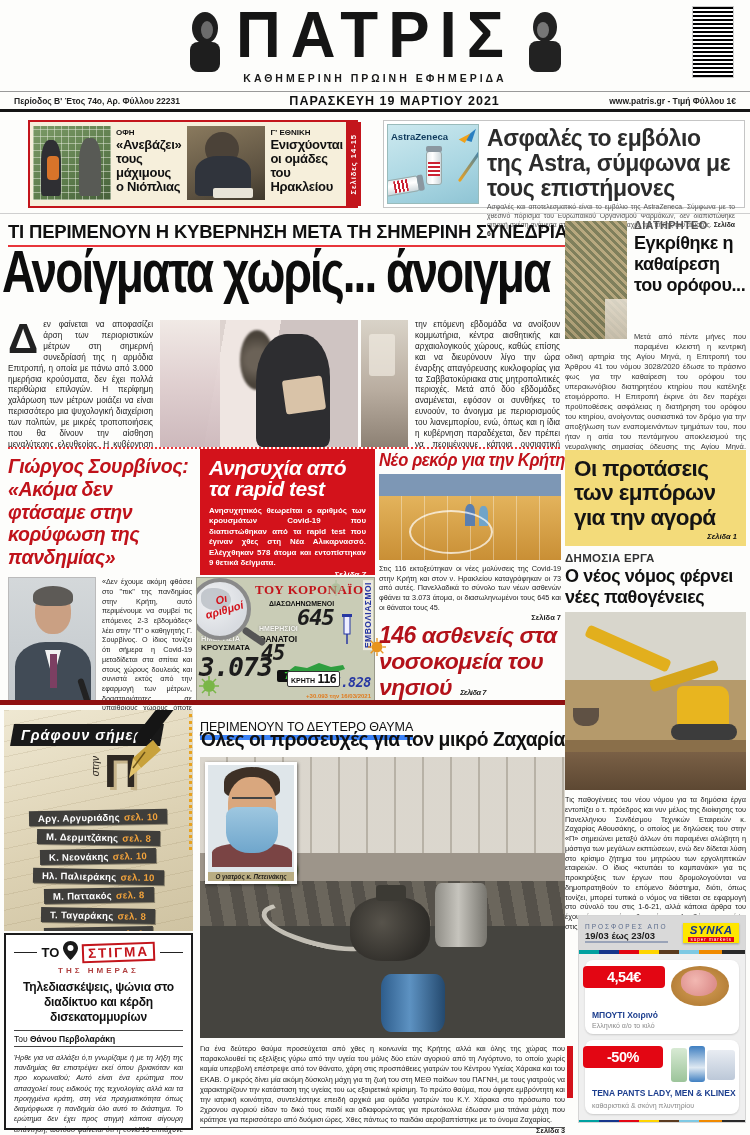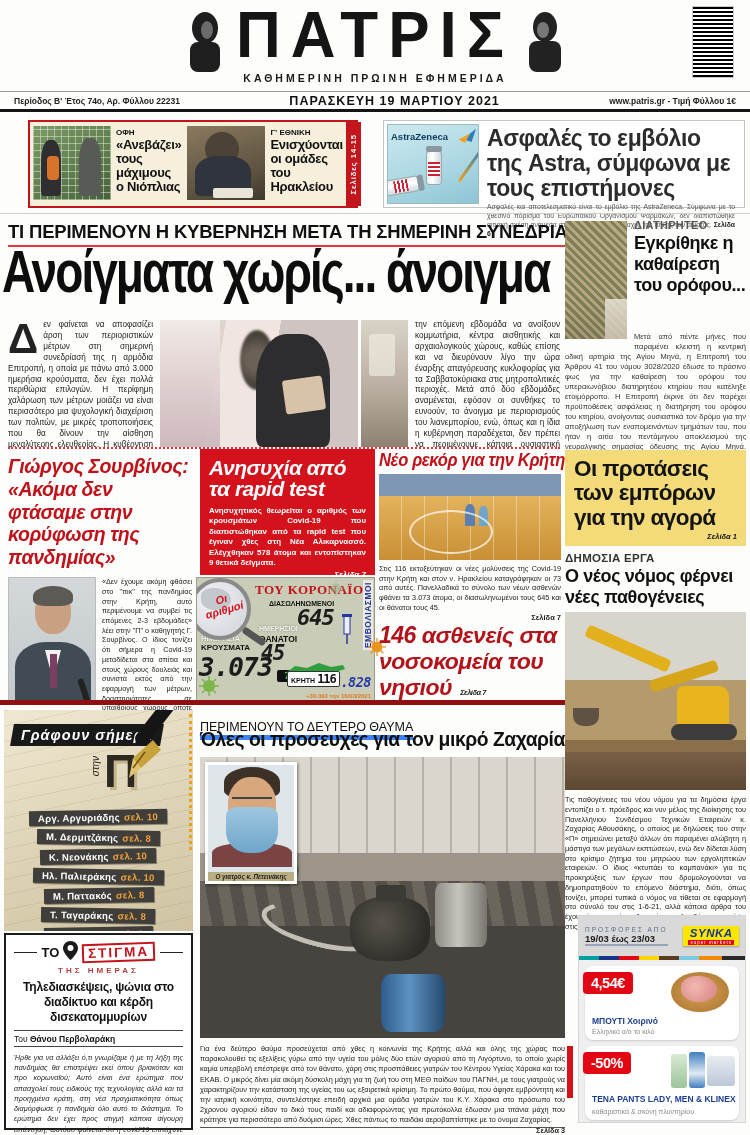--- a/index.html
+++ b/index.html
@@ -201,29 +201,29 @@
   .z-glasses { position:absolute; left:24px; top:32px; width:40px; height:8px; border-top:2px solid #444; }
   .z-mask { position:absolute; left:18px; top:42px; width:52px; height:46px; background:linear-gradient(#9ec7e0,#6fa6cc); border-radius:20% 20% 45% 45%;}
   .z-shoulders { position:absolute; left:4px; bottom:14px; width:80px; height:24px; background:#7a4444; border-radius:40% 40% 0 0;}
   .z-caption { position:absolute; left:0; bottom:0; width:100%; background:#b9ad83; color:#26221c; font-size:6.3px; font-style:italic; font-weight:700; text-align:center; padding:1px 0;}
   .z-body { position:absolute; left:200px; top:1044px; width:365px; font-size:7.3px; text-align:justify; line-height:1.4; color:#222; }
   .z-rule { position:absolute; left:200px; top:1127px; width:365px; border-top:1px solid #555; }
   .gutter-red { position:absolute; left:567px; top:1046px; width:6px; height:52px; background:#d3121b; }
 
   
   .ad { position:absolute; left:578px; top:915px; width:168px; height:208px; background:#efefef; border:1px solid #d5d5d5; overflow:hidden;}
-  .ad-header { height:40px; background:#d9d9d9; display:flex; align-items:center; justify-content:space-between; padding:8px 6px;}
+  .ad-header { height:34px; background:#d9d9d9; display:flex; align-items:center; justify-content:space-between; padding:8px 6px;}
   .ad-offers { font-size:6.5px; letter-spacing:2px; color:#5a6b8c; }
   .ad-dates { font-size:9.5px; font-weight:800; color:#1c1c1c; border-bottom:2px solid #9aa4b8; }
   .ad-logo { background:#ffe600; padding:2px 5px 1px; text-align:center; box-shadow:0 1px 2px rgba(0,0,0,.3);}
   .ad-brand { color:#16368c; font-weight:900; font-style:italic; font-size:11.5px; letter-spacing:.5px; display:block; line-height:11px;}
   .ad-brand-sub { display:block; background:#e30613; color:#fff; font-size:4.5px; letter-spacing:1px; padding:0 2px; margin-top:1px;}
   .ad-stripe { height:4px; background:linear-gradient(90deg,#00a0a0 0 12%,#16368c 12% 24%,#e30613 24% 36%,#ffd500 36% 48%,#5b3b1e 48% 60%,#7ec9e3 60% 72%,#f08a00 72% 86%,#2a2a2a 86% 100%);}
   .ad-card { background:#fff; border-radius:8px; margin:6px 6px 0; height:74px; position:relative; padding:5px 6px; box-shadow:0 1px 2px rgba(0,0,0,.15);}
-  .ad-badge { position:absolute; left:-2px; top:6px; background:#e30613; color:#fff; font-weight:800; font-size:14.5px; padding:3px 8px; border-radius:4px; letter-spacing:-0.5px;}
+  .ad-badge { position:absolute; left:-2px; top:6px; background:#e30613; color:#fff; font-weight:800; font-size:14.5px; padding:3px 24px; border-radius:4px; letter-spacing:-0.5px;}
   .pork-board { position:absolute; right:10px; top:6px; width:58px; height:40px; background:radial-gradient(ellipse,#d8a158,#b27c35 80%); border-radius:50%;}
   .pork-meat { position:absolute; right:22px; top:10px; width:36px; height:26px; background:radial-gradient(circle at 40% 40%, #f2b8b2, #dd8f8c 75%); border-radius:45% 55% 50% 50%;}
   .ad-t { position:absolute; left:7px; bottom:14px; font-size:8.5px; font-weight:800; color:#1c3e8e; }
   .ad-s { position:absolute; left:7px; bottom:5px; font-size:7px; color:#8a8a8a; }
   .prod { position:absolute; border-radius:3px; }
 </style>
 </head>
 <body>
 
 <div class="page">

